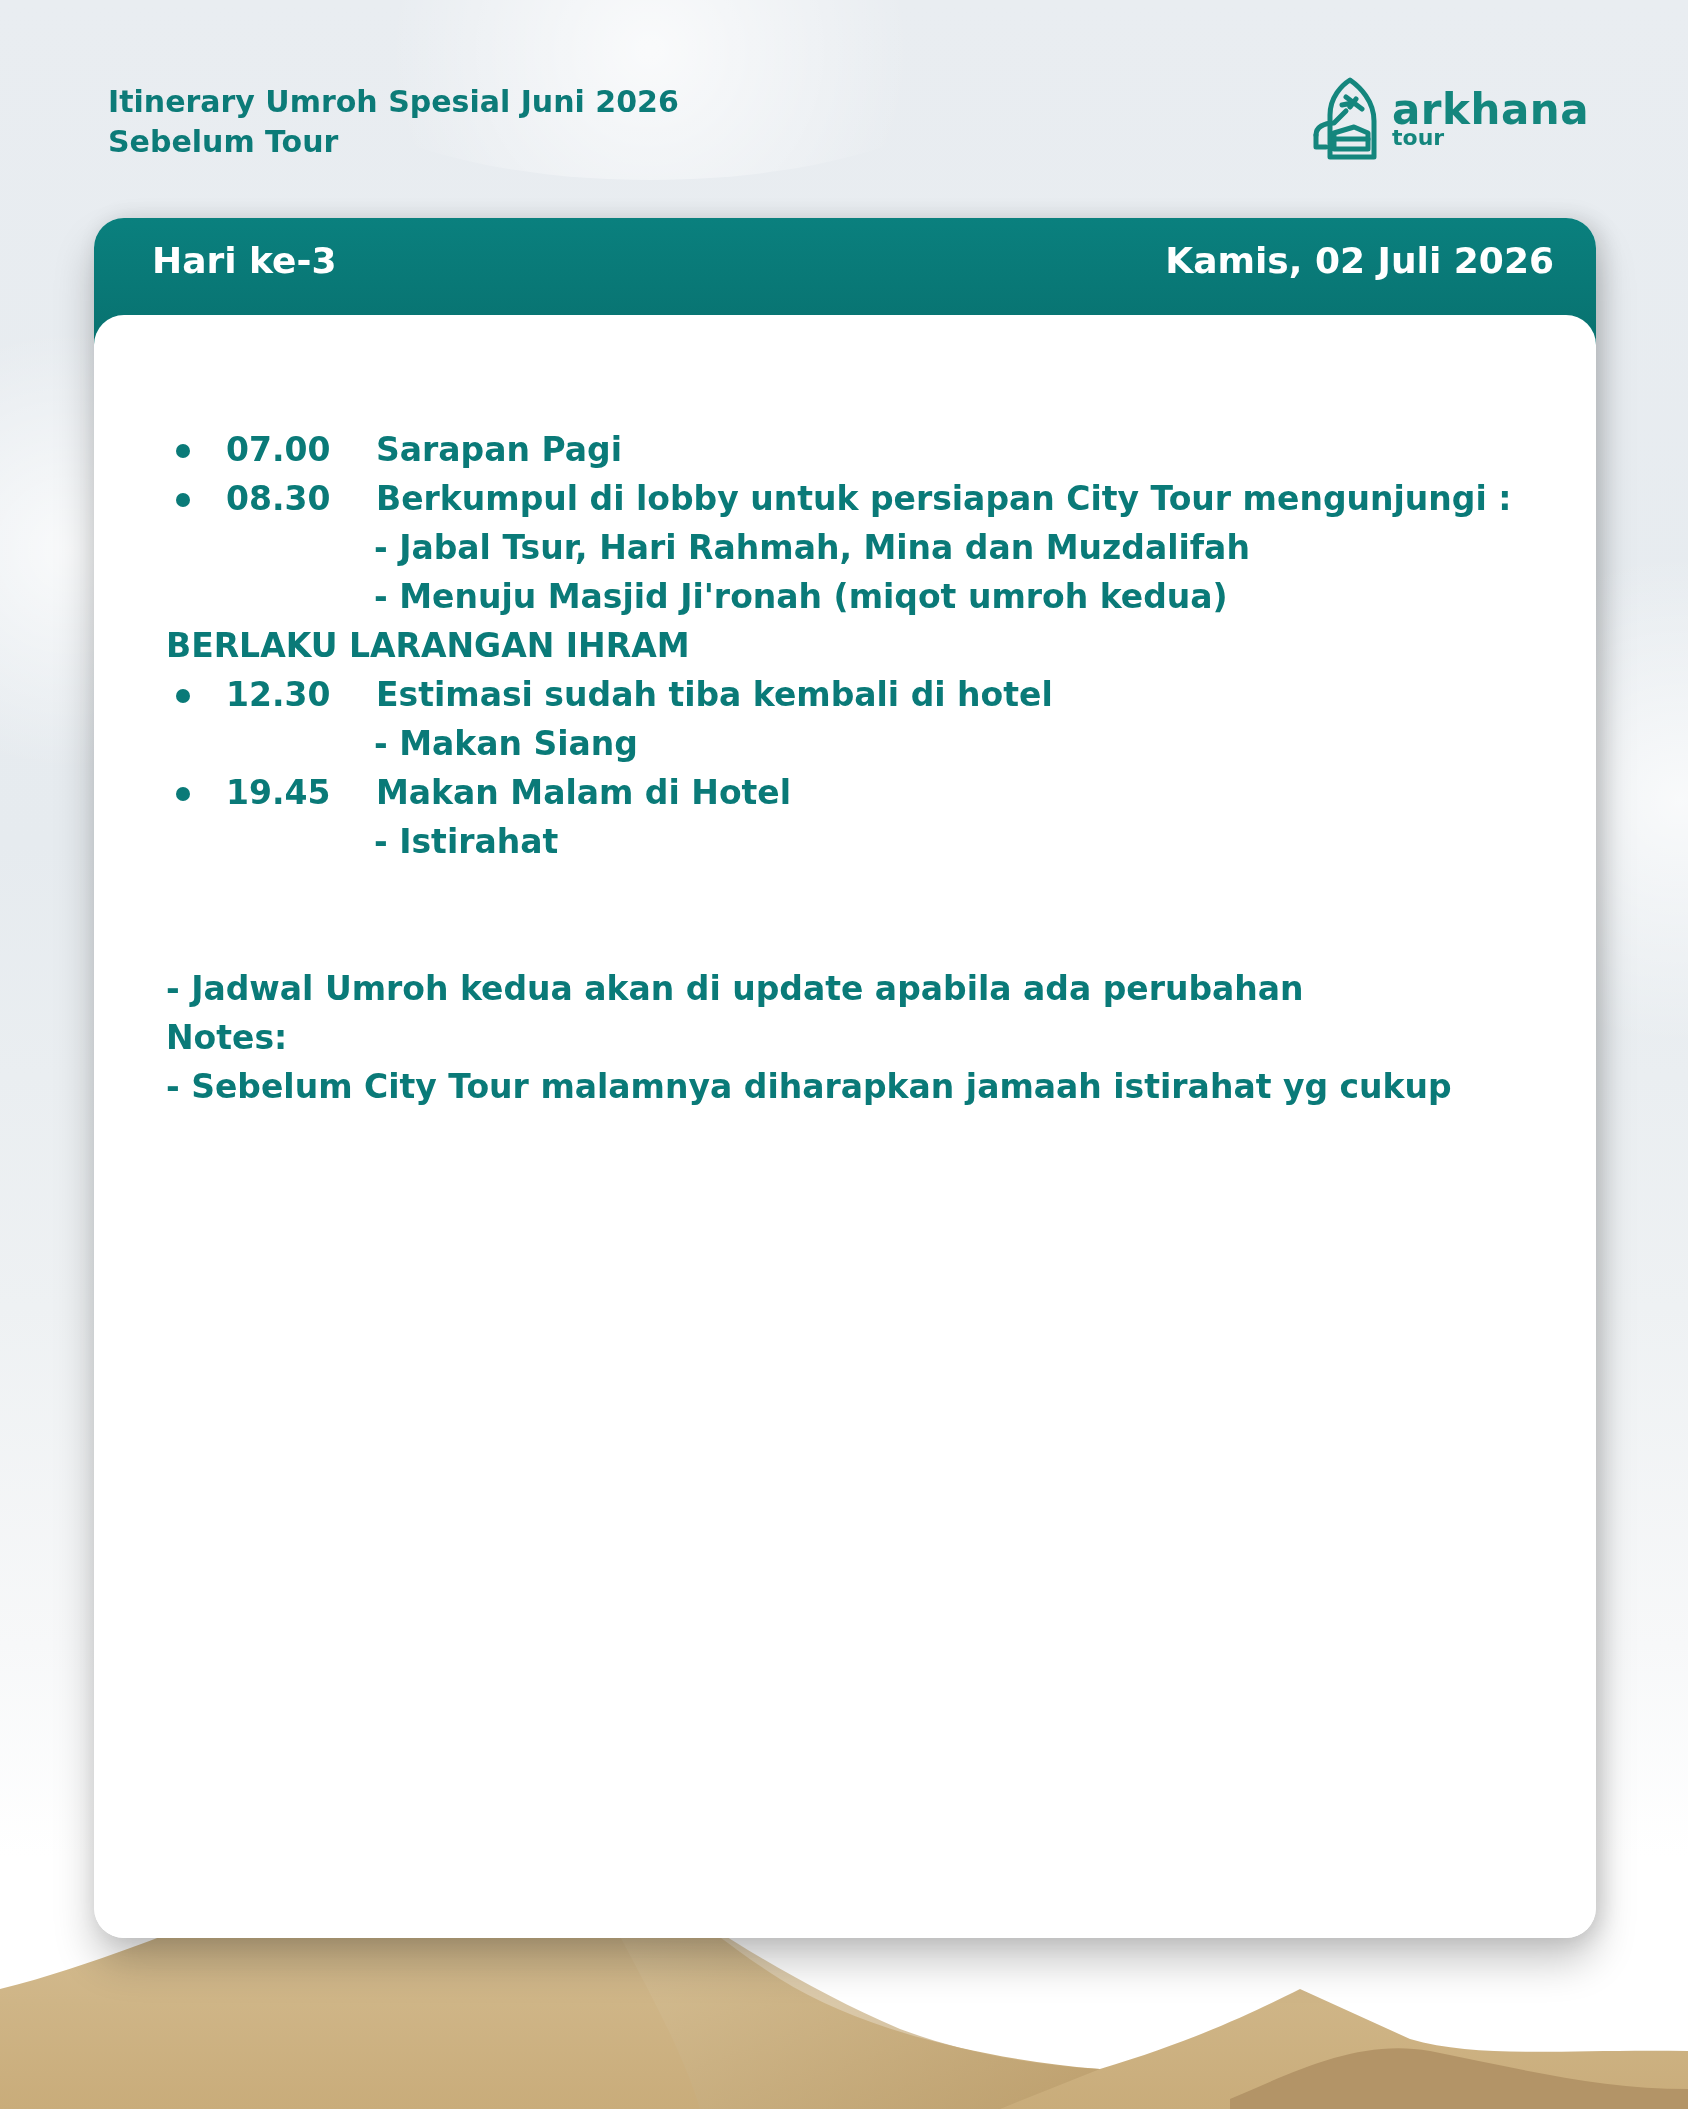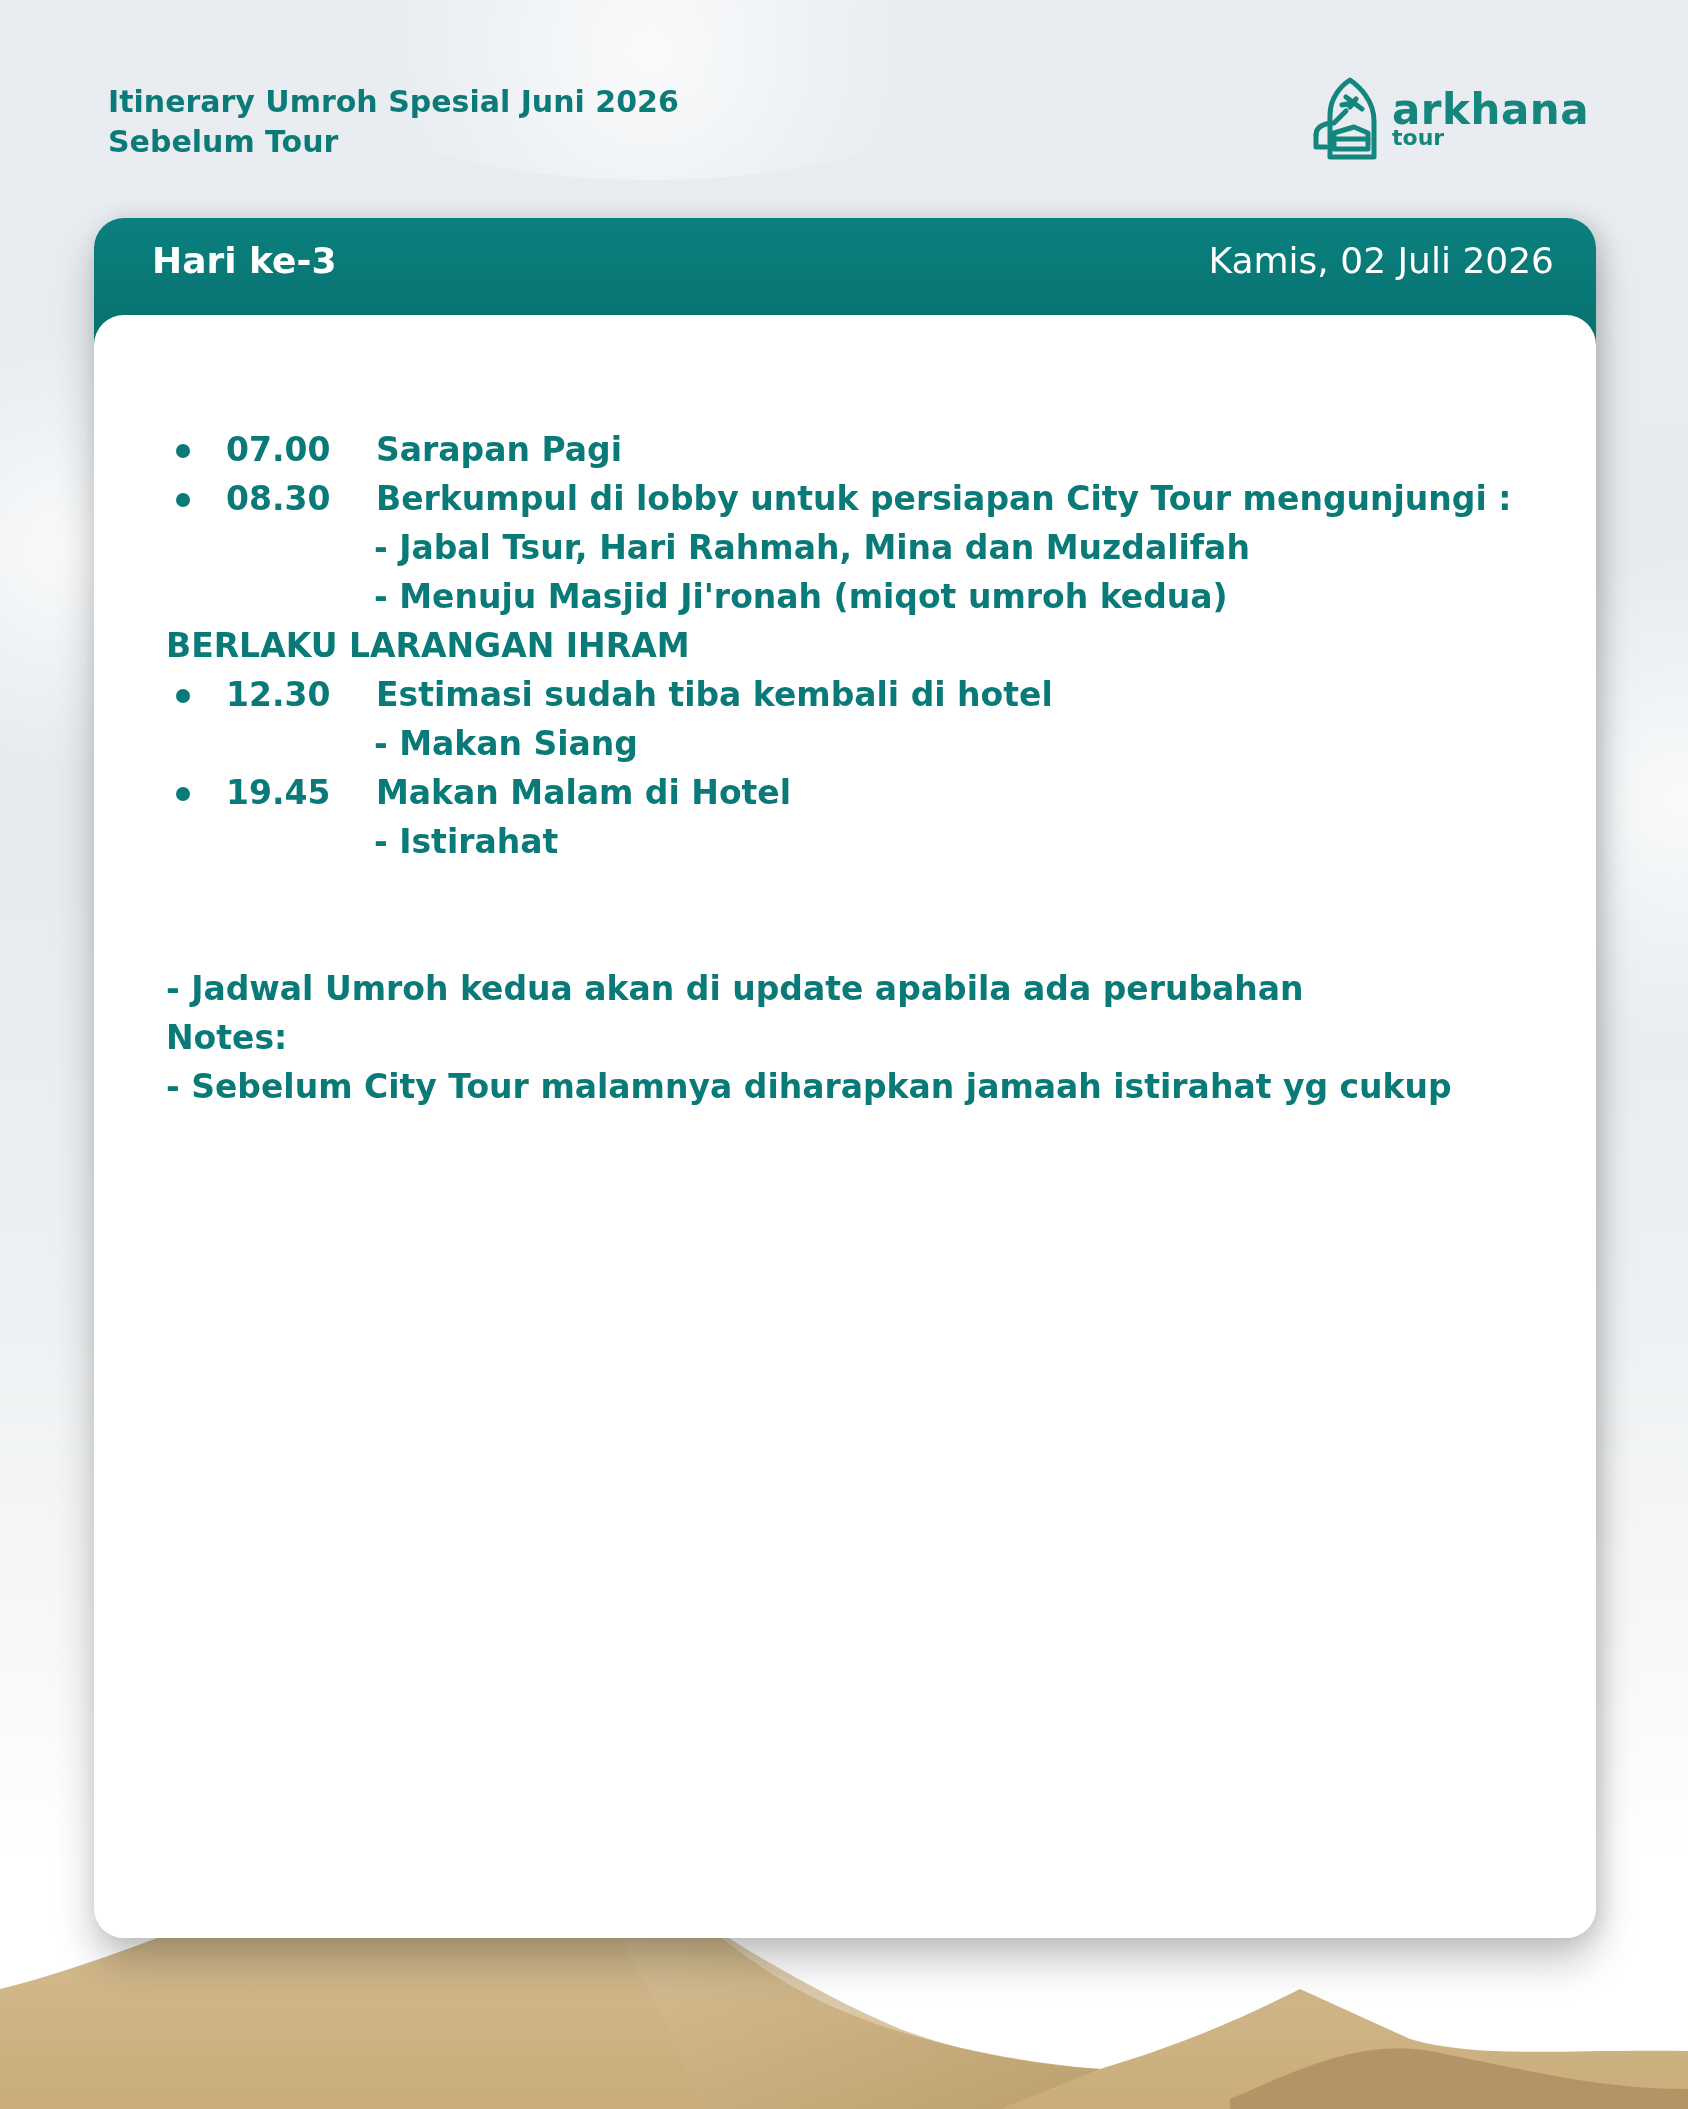--- a/index.html
+++ b/index.html
@@ -19,21 +19,21 @@
     position:absolute; left:94px; top:218px; width:1502px; height:1720px;
     border-radius:30px; background:#ffffff;
     box-shadow: 0 24px 40px rgba(0,0,0,0.22), 6px 0 22px rgba(0,0,0,0.12);
     overflow:hidden;
   }
   .card-header {
     position:absolute; left:0; top:0; width:100%; height:130px;
     background: linear-gradient(180deg, #0a807e 0%, #08716f 100%);
   }
   .hdr-day { position:absolute; left:58px; top:22px; color:#fff; font-weight:bold; font-size:36px; }
-  .hdr-date { position:absolute; right:42px; top:22px; color:#fff; font-weight:normal; font-size:36px; }
+  .hdr-date { position:absolute; right:42px; top:22px; color:#fff; font-weight:bold; font-size:36px; }
   .card-body {
     position:absolute; left:0; top:97px; width:100%; bottom:0;
     background:#fff; border-radius:30px 30px 30px 30px;text-align:center;
   }
   .content { position:absolute; left:72px; top:110px; right:40px; color:#0a7a78; font-weight:bold; font-size:33px; }
   .row { position:relative; height:49px; line-height:49px; white-space:nowrap; }
   .bullet { position:absolute; left:10px; top:19px; width:14px; height:14px; border-radius:50%; background:#0a7a78; }
   .time { position:absolute; left:60px; }
   .desc { position:absolute; left:210px; }
   .sub { position:absolute; left:208px; font-weight:bold; }

